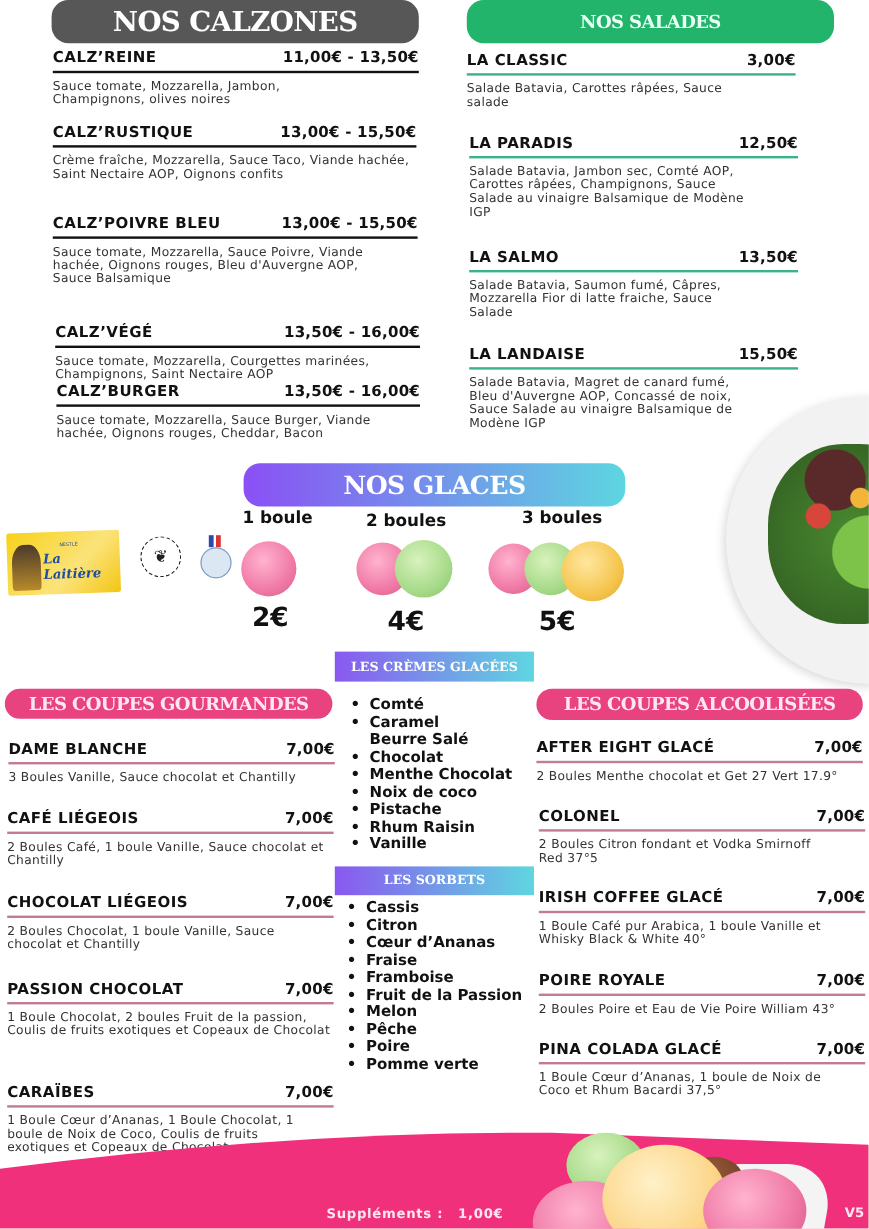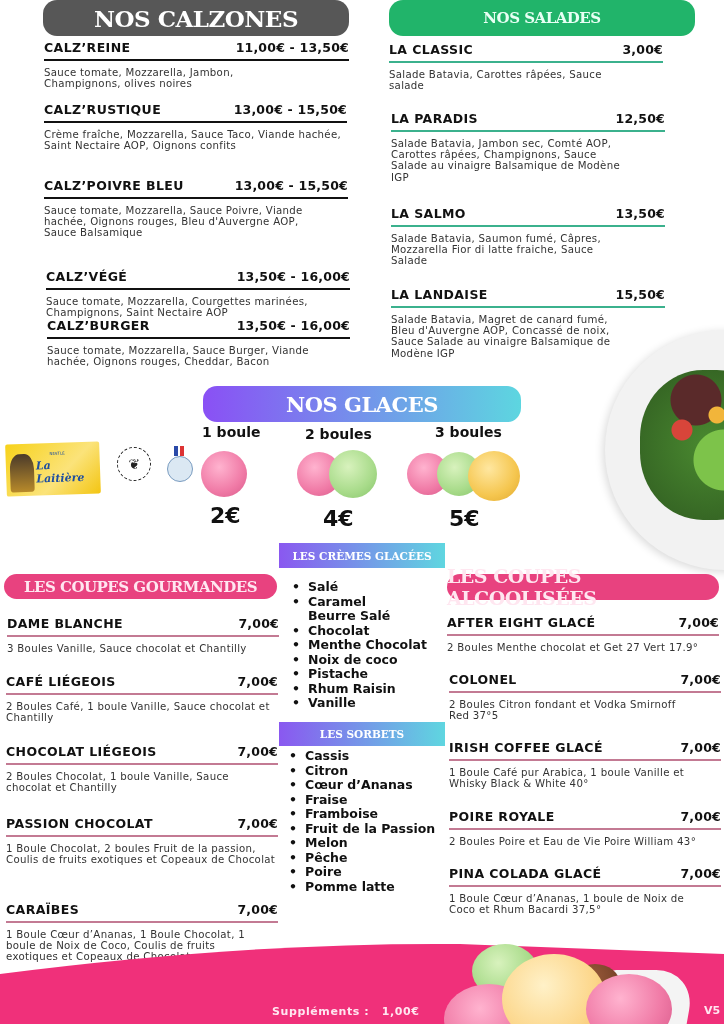--- a/index.html
+++ b/index.html
@@ -164,21 +164,21 @@
 <div class="scoop yellow-scoop" style="left:468px; top:451px; width:52px; height:50px;"></div>
 
 <span class="glace-price" style="left:210px; top:503px;">2€</span>
 <span class="glace-price" style="left:323px; top:506px;">4€</span>
 <span class="glace-price" style="left:449px; top:506px;">5€</span>
 
 <div class="subbanner" style="left:279px; top:543px; width:166px; height:25px;">
   <span>LES CRÈMES GLACÉES</span>
 </div>
 <ul class="flavor-list" style="left:286px; top:580px; width:160px;">
-  <li>Salé</li>
+  <li>Comté</li>
   <li style="width:130px;">Caramel Beurre Salé</li>
   <li>Chocolat</li>
   <li>Menthe Chocolat</li>
   <li>Noix de coco</li>
   <li>Pistache</li>
   <li>Rhum Raisin</li>
   <li>Vanille</li>
 </ul>
 
 <div class="subbanner" style="left:279px; top:722px; width:166px; height:24px;">
@@ -187,21 +187,21 @@
 <ul class="flavor-list" style="left:283px; top:749px; width:165px;">
   <li>Cassis</li>
   <li>Citron</li>
   <li>Cœur d’Ananas</li>
   <li>Fraise</li>
   <li>Framboise</li>
   <li>Fruit de la Passion</li>
   <li>Melon</li>
   <li>Pêche</li>
   <li>Poire</li>
-  <li>Pomme latte</li>
+  <li>Pomme verte</li>
 </ul>
 
 <div class="banner" style="left:4px; top:574px; width:273px; height:25px; background:#e8427f; font-size:15px;">
   <span style="color:#ffe6f0;">LES COUPES GOURMANDES</span>
 </div>
 
 <div class="item" style="left:7px; top:616px; width:272px;">
   <div class="item-head">
       <span>DAME BLANCHE</span>
       <span class="price">7,00€</span>
@@ -235,21 +235,21 @@
 </div>
 <div class="item" style="left:6px; top:902px; width:272px;">
   <div class="item-head">
       <span>CARAÏBES</span>
       <span class="price">7,00€</span>
     </div>
   <div class="rule rule-pink"></div>
   <div class="desc" style="width:255px;">1 Boule Cœur d’Ananas, 1 Boule Chocolat, 1 boule de Noix de Coco, Coulis de fruits exotiques et Copeaux de Chocolat</div>
 </div>
 
-<div class="banner" style="left:447px; top:574px; width:272px; height:26px; background:#e8427f; font-size:19px;">
+<div class="banner" style="left:447px; top:574px; width:272px; height:26px; background:#e8427f; font-size:15px;">
   <span style="color:#ffe6f0;">LES COUPES ALCOOLISÉES</span>
 </div>
 
 <div class="item" style="left:447px; top:615px; width:272px;">
   <div class="item-head">
       <span>AFTER EIGHT GLACÉ</span>
       <span class="price">7,00€</span>
     </div>
   <div class="rule rule-pink"></div>
   <div class="desc" style="width:275px;">2 Boules Menthe chocolat et Get 27 Vert 17.9°</div>

